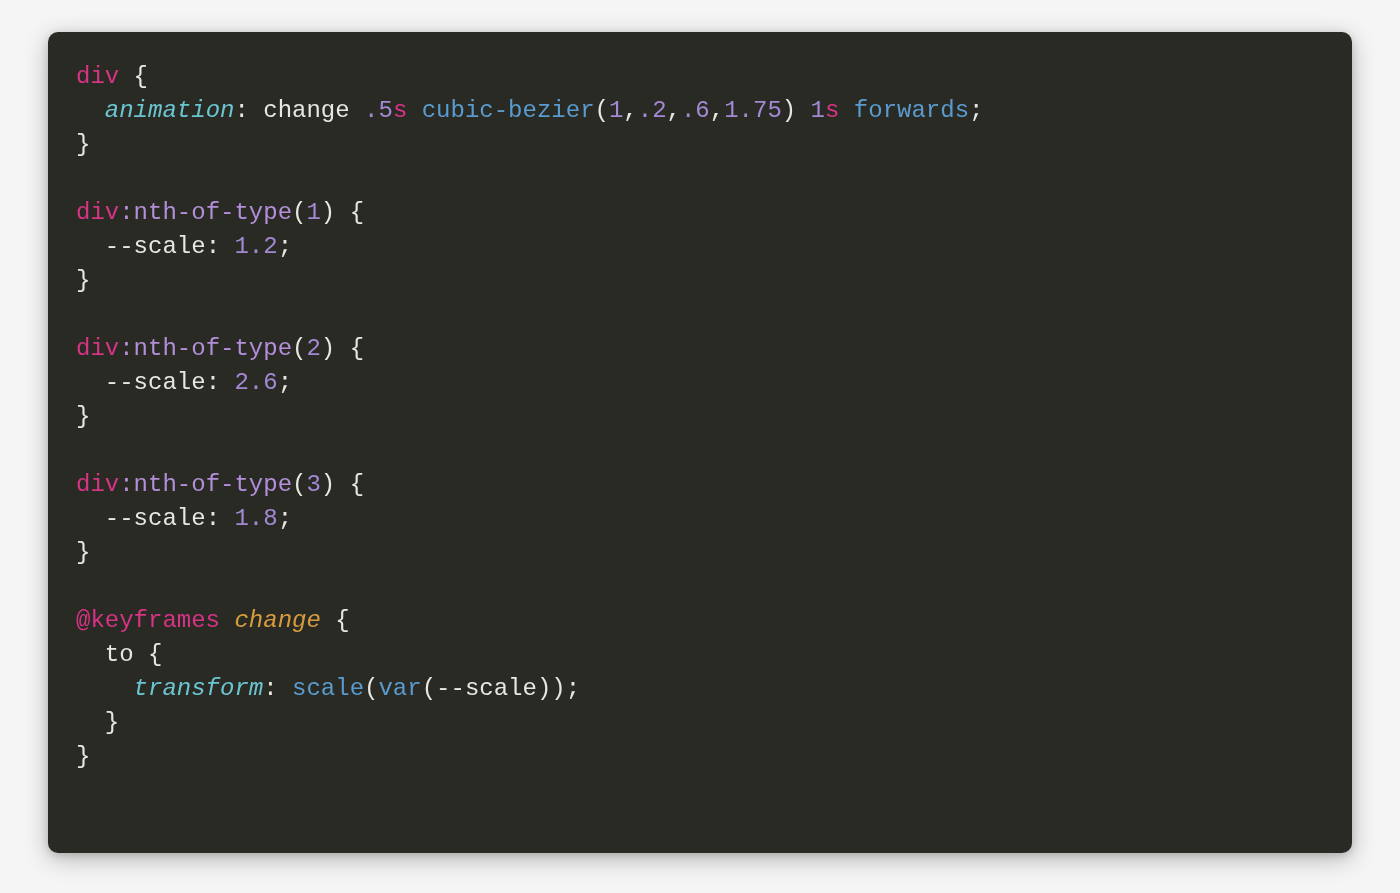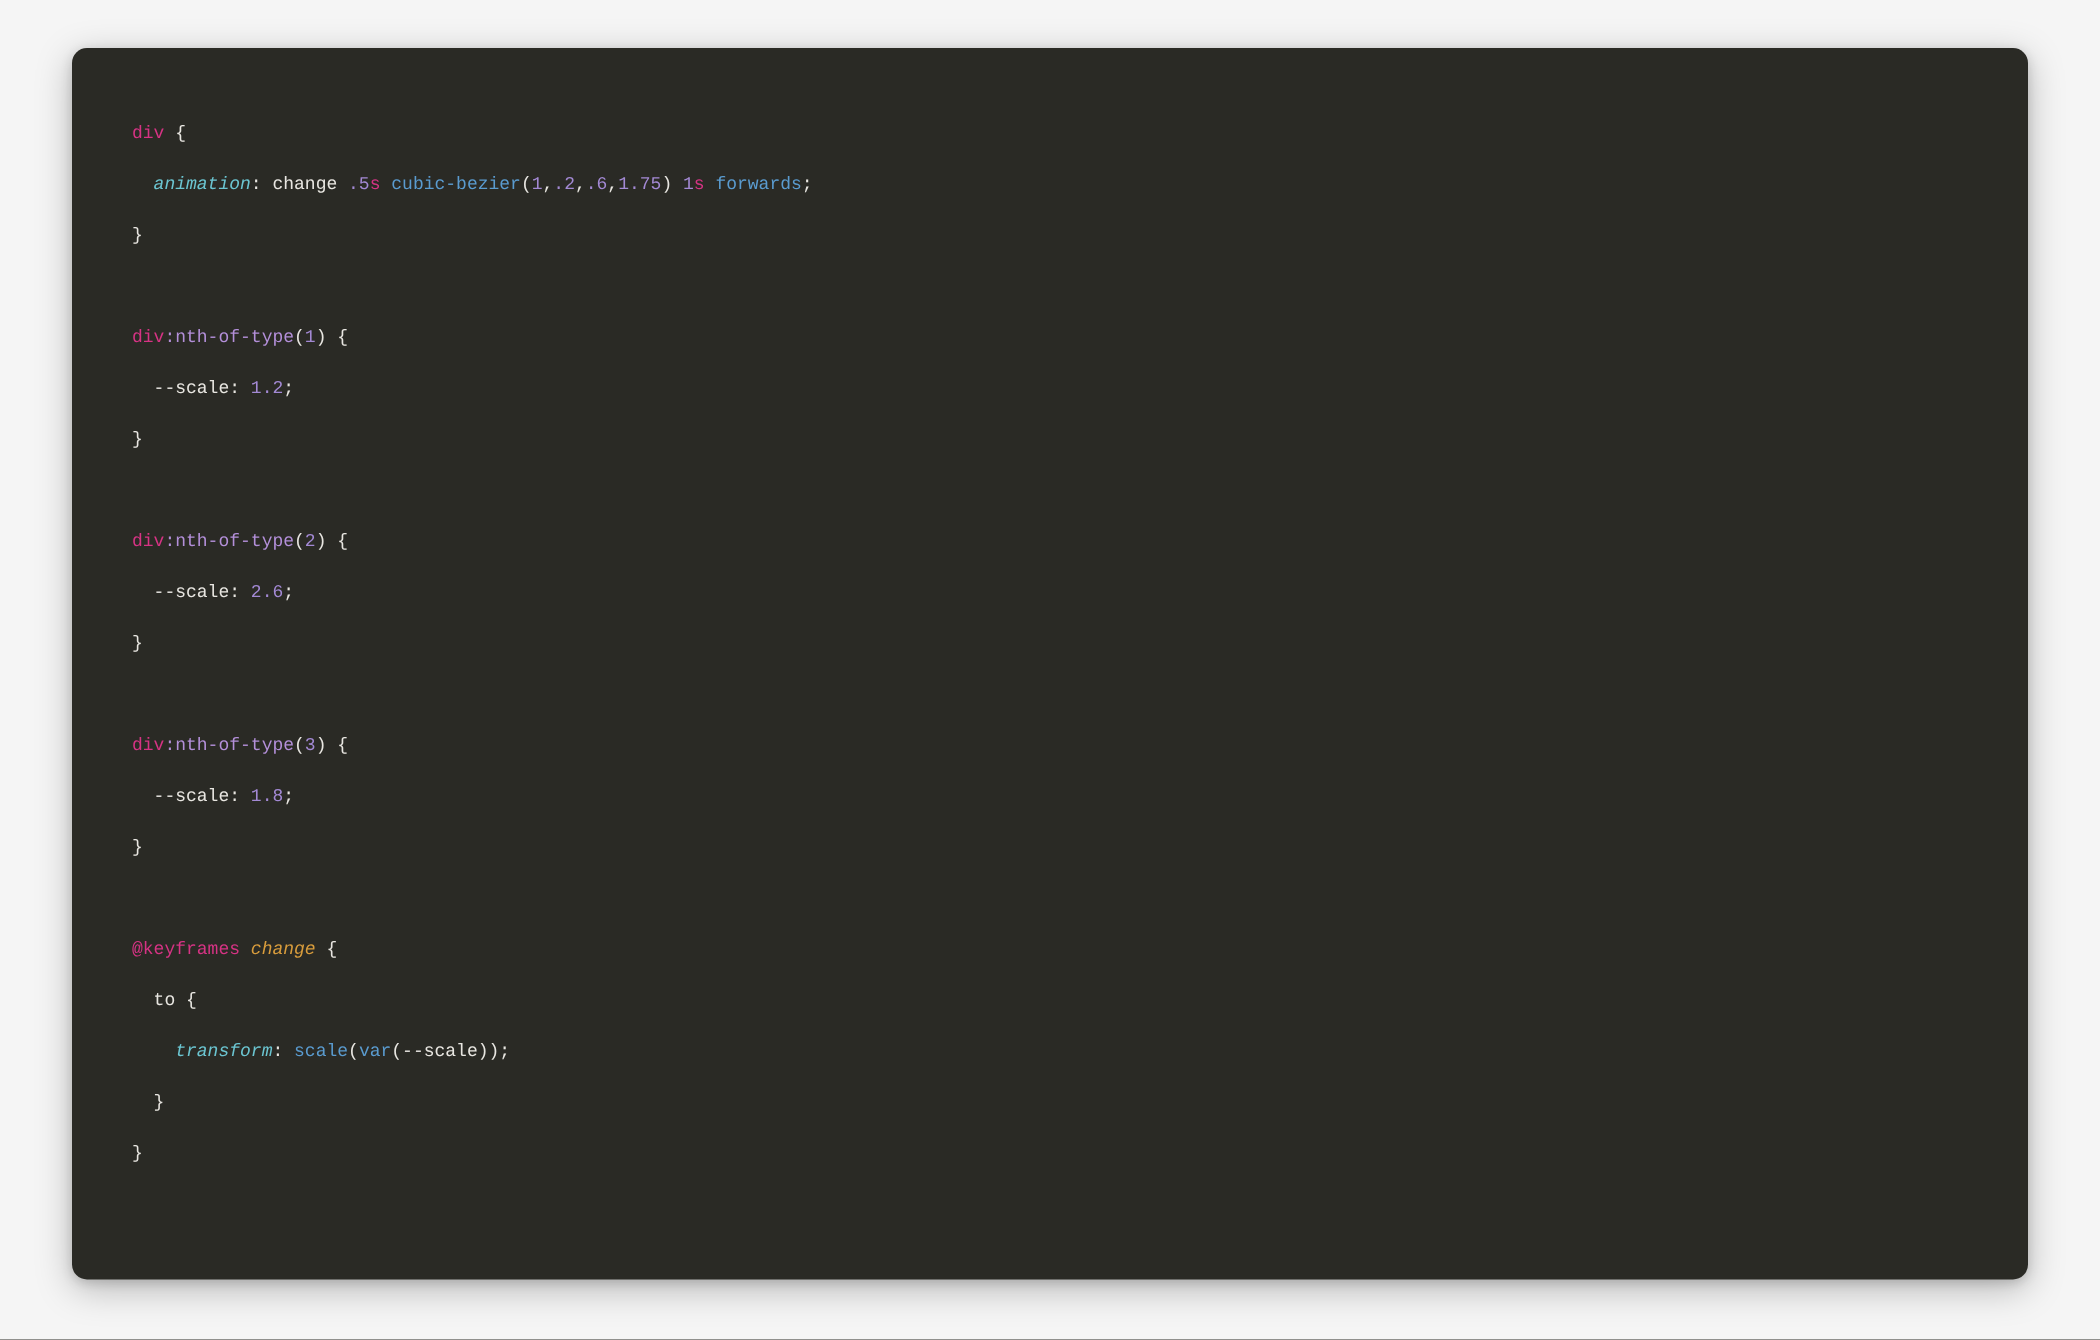--- a/index.html
+++ b/index.html
@@ -13,23 +13,23 @@
   }
   .panel {
     background: #2a2a25;
     border-radius: 10px;
     box-shadow: 0 6px 24px rgba(0,0,0,0.25), 0 2px 8px rgba(0,0,0,0.15);
     padding: 28px 28px 34px 28px;
     height: 100%;
     overflow: hidden;
   }
   pre.code {
-    margin: 12px;
+    margin: 0;
     font-family: "SF Mono", "Menlo", "Consolas", "Liberation Mono", monospace;
-    font-size: 12px;
+    font-size: 24px;
     line-height: 34px;
     white-space: pre;
     color: #e8e6e1;
   }
   .t-selector { color: #d63384; }
   .t-pseudo   { color: #b38fd9; }
   .t-prop-i   { color: #6bc5d1; font-style: italic; }
   .t-plain    { color: #e8e6e1; }
   .t-num      { color: #a389d4; }
   .t-unit     { color: #d63384; }

